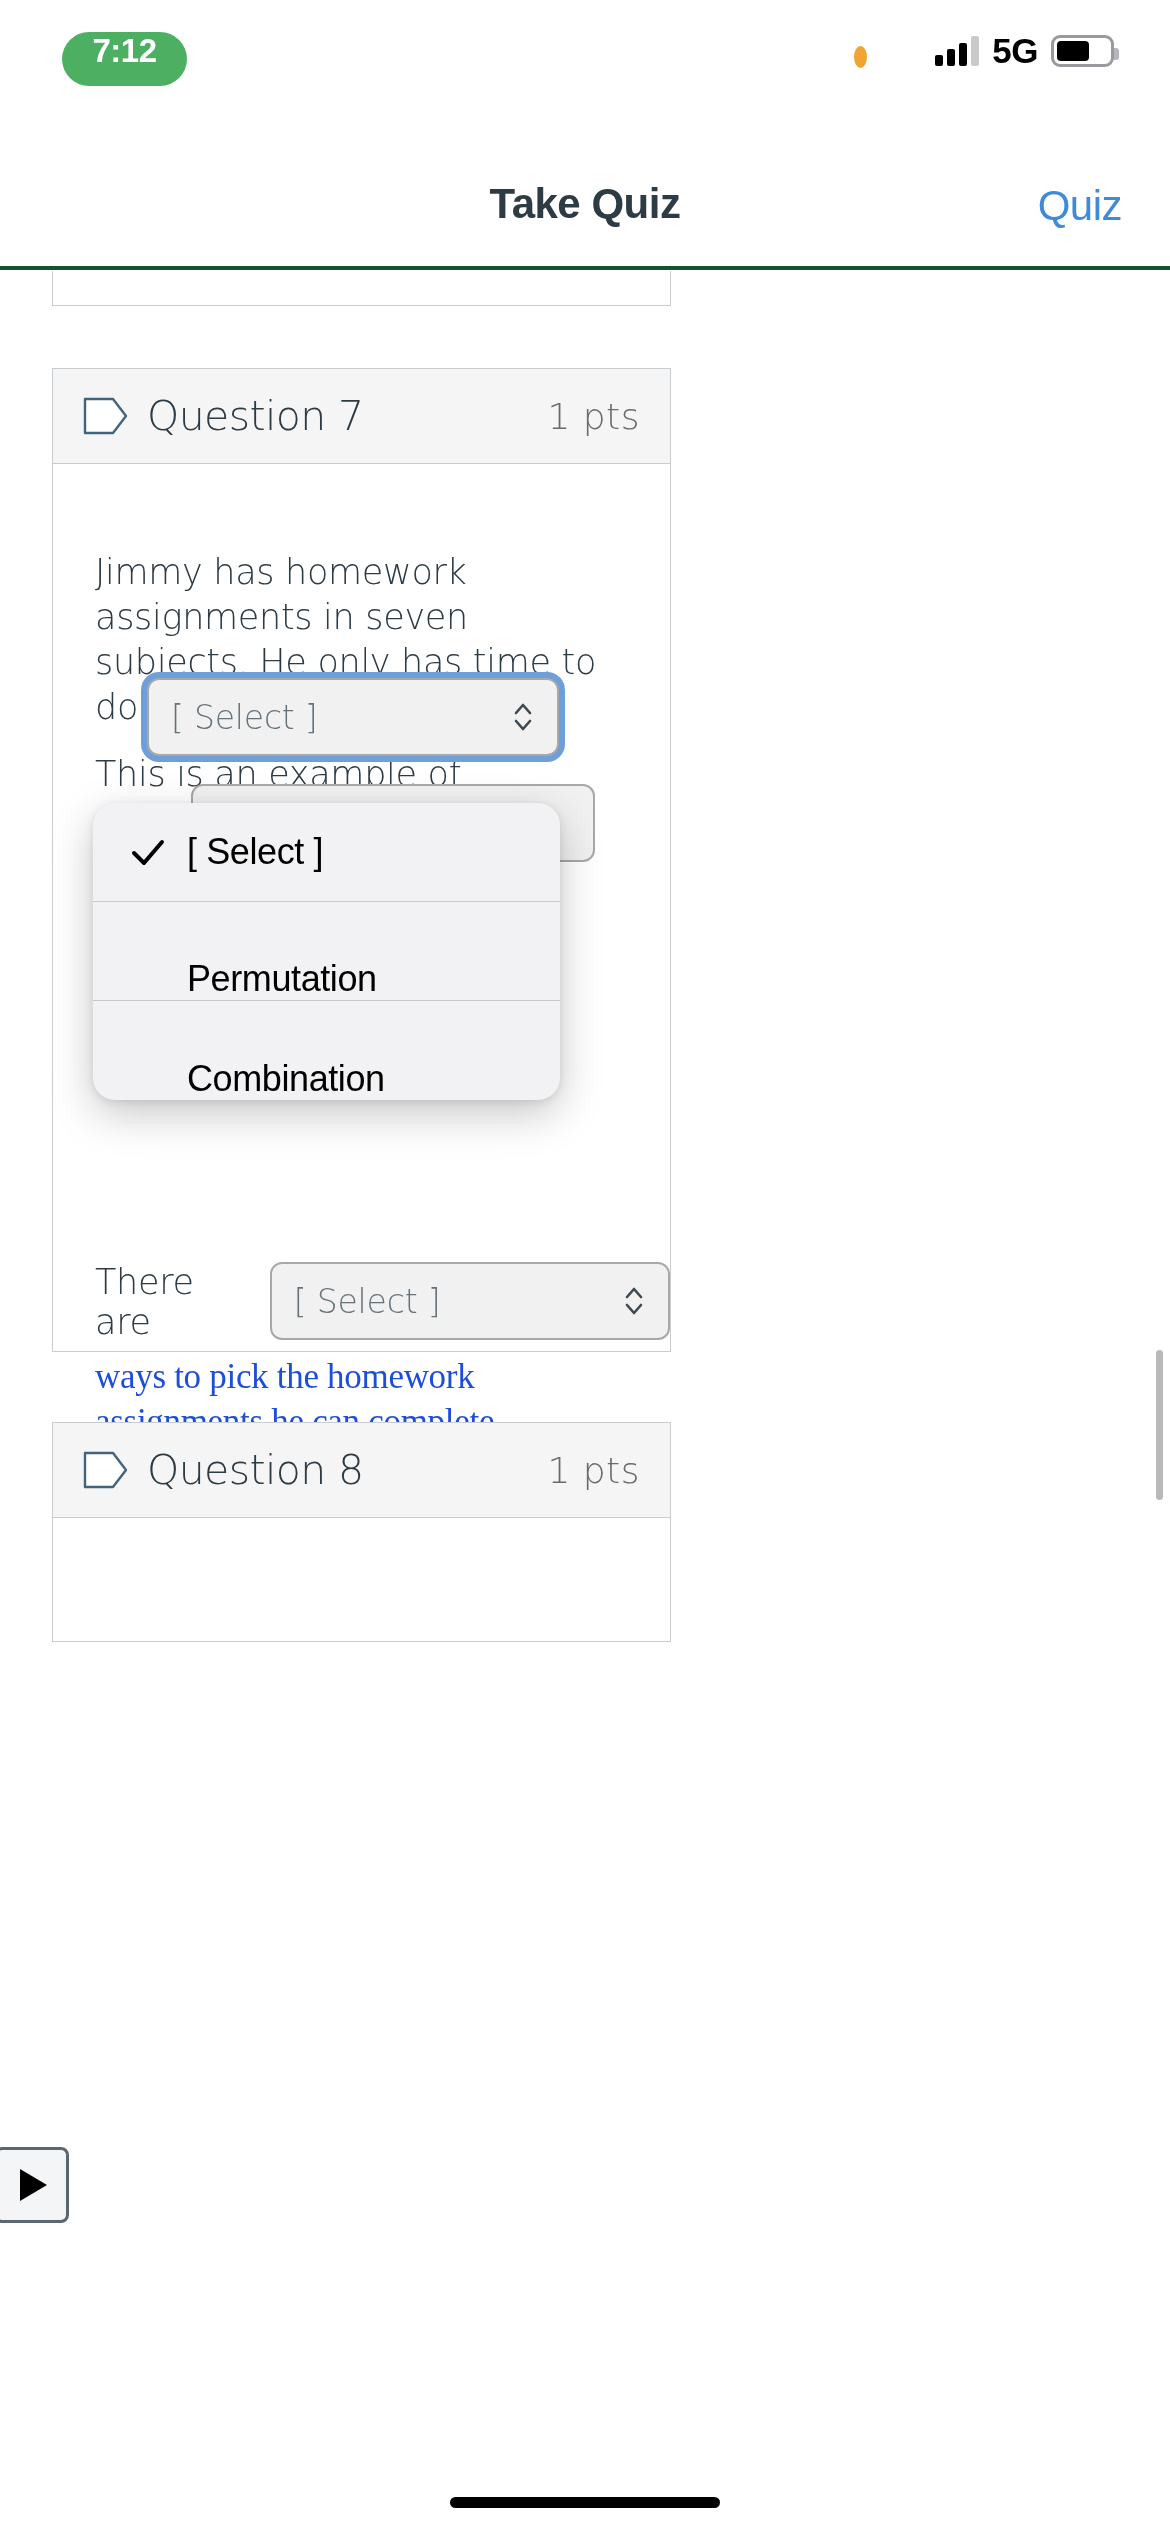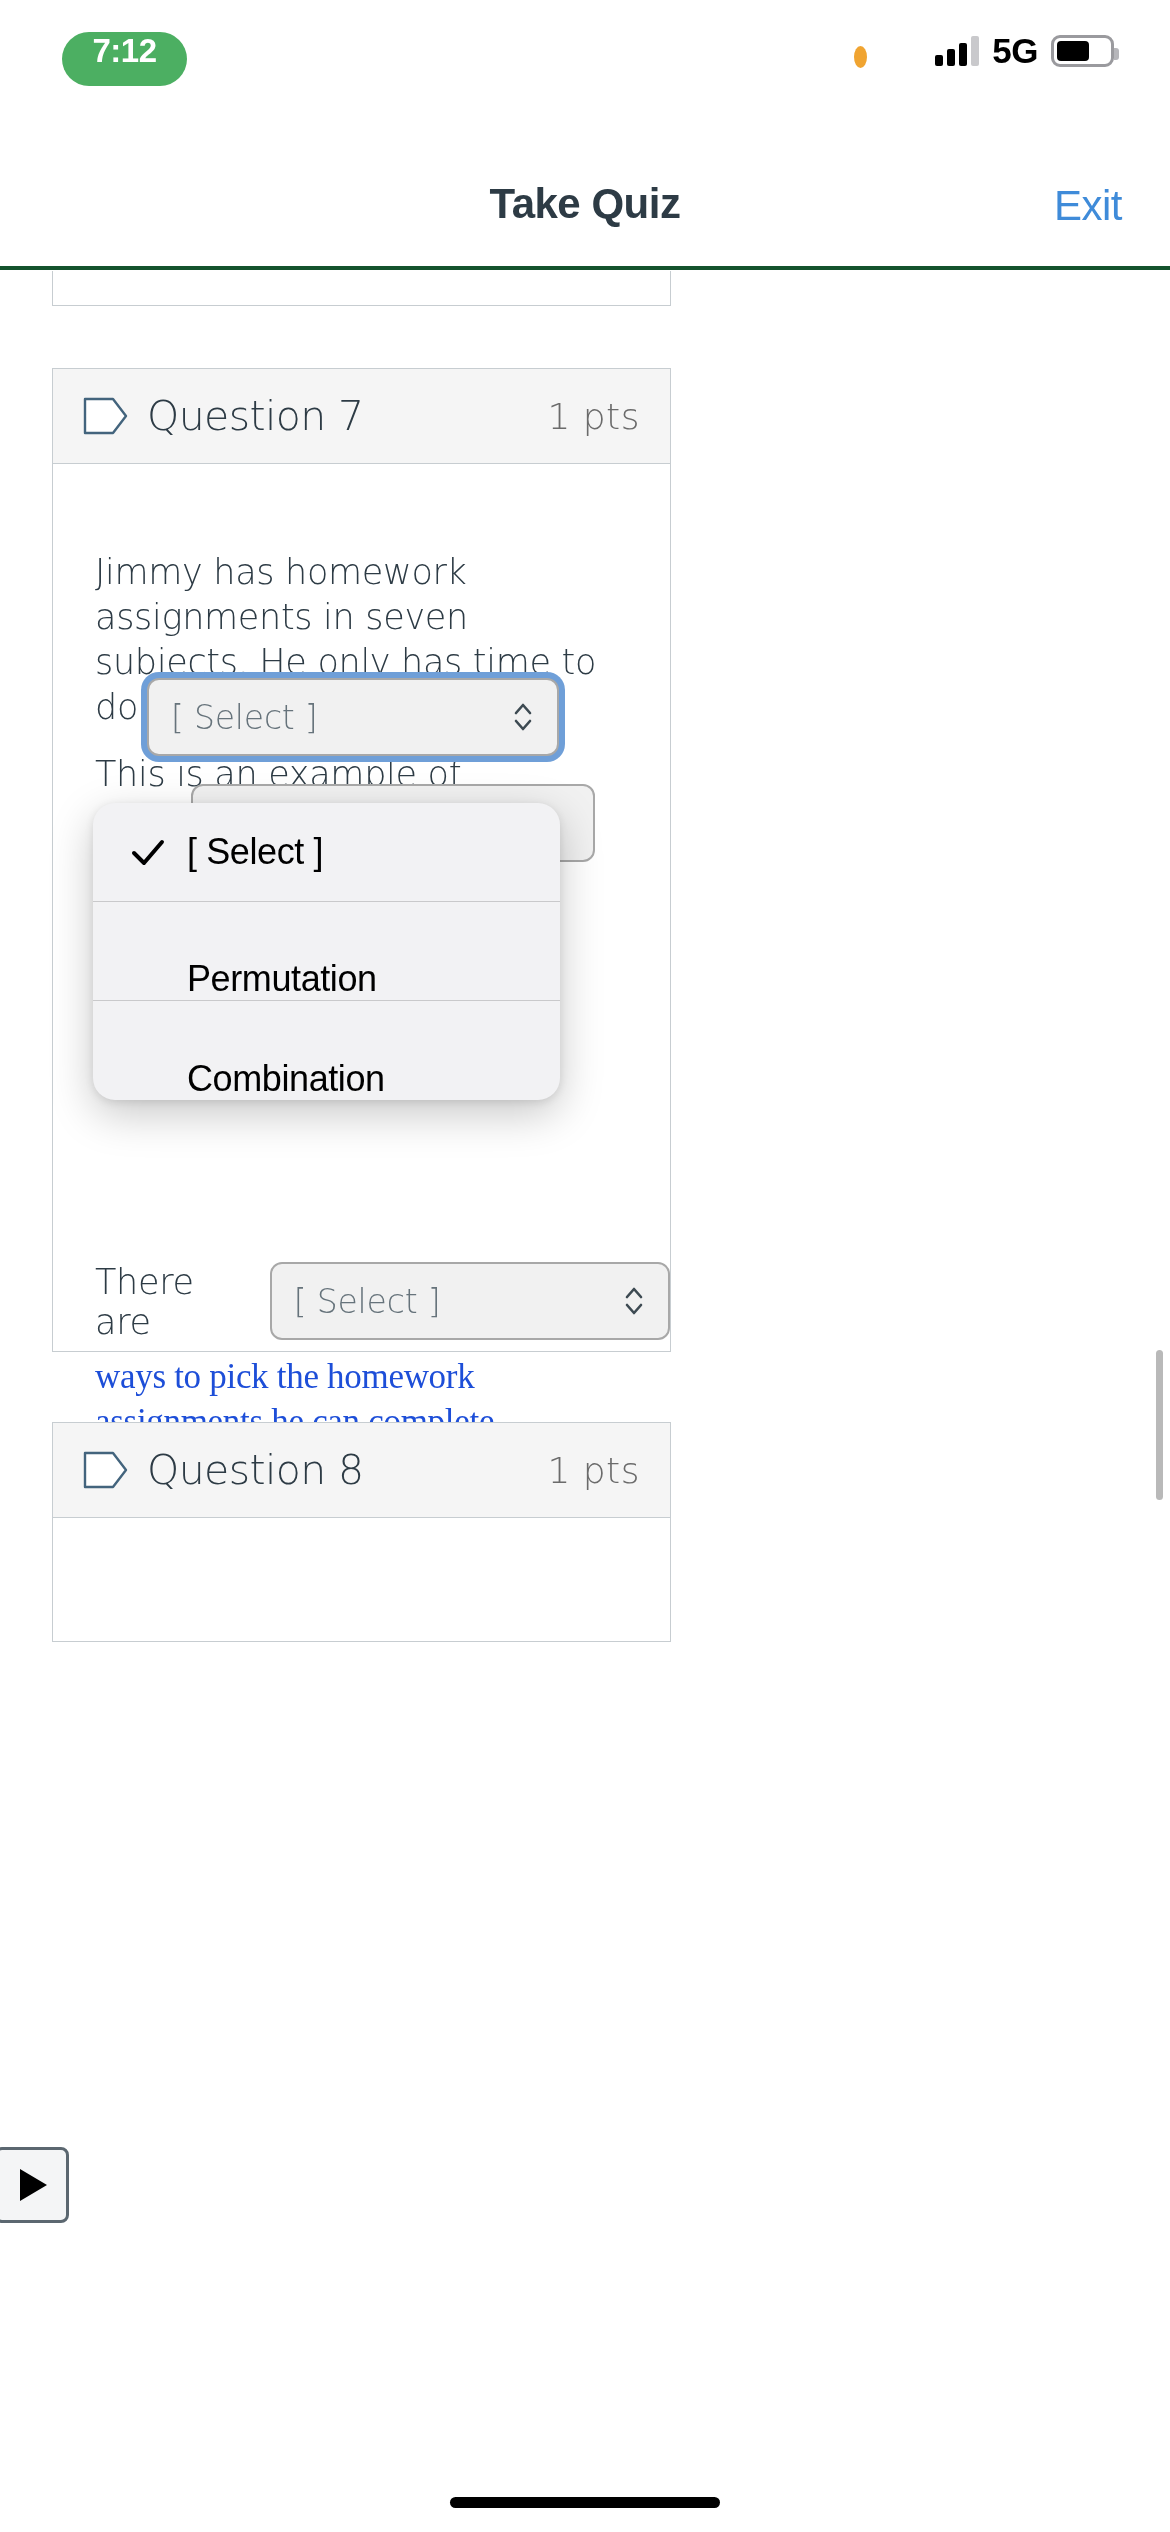--- a/index.html
+++ b/index.html
@@ -204,21 +204,21 @@
     <div class="netlabel">5G</div>
     <div class="battery">
       <div class="fill" style="width:62%"></div>
       <div class="cap"></div>
     </div>
   </div>
 </div>
 
 <div class="navbar">
   <div class="nav-title">Take Quiz</div>
-  <div class="nav-exit">Exit</div>
+  <div class="nav-exit">Quiz</div>
 </div>
 
 <div class="content">
 
   <div class="q-card card-prev"></div>
 
   <div class="q-card card-seven">
     <div class="q-header">
       <svg class="flag-icon" viewBox="0 0 46 40">
         <path d="M2 3 H30 L43 20 L30 37 H2 Z" fill="#ffffff" stroke="#43647d" stroke-width="2.4" stroke-linejoin="round"></path>

